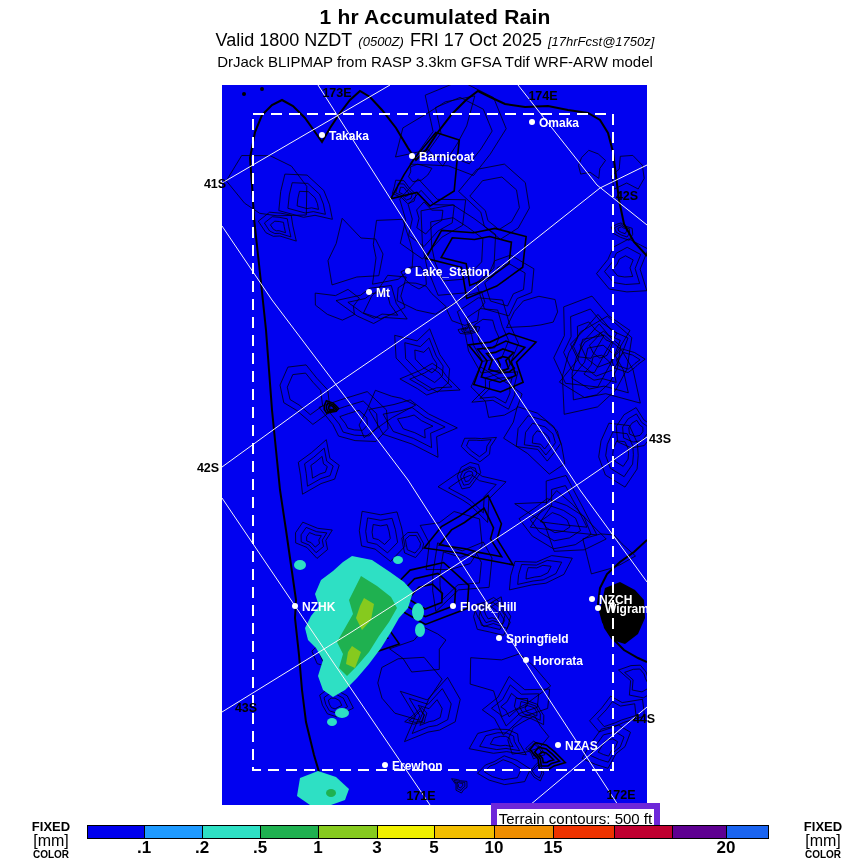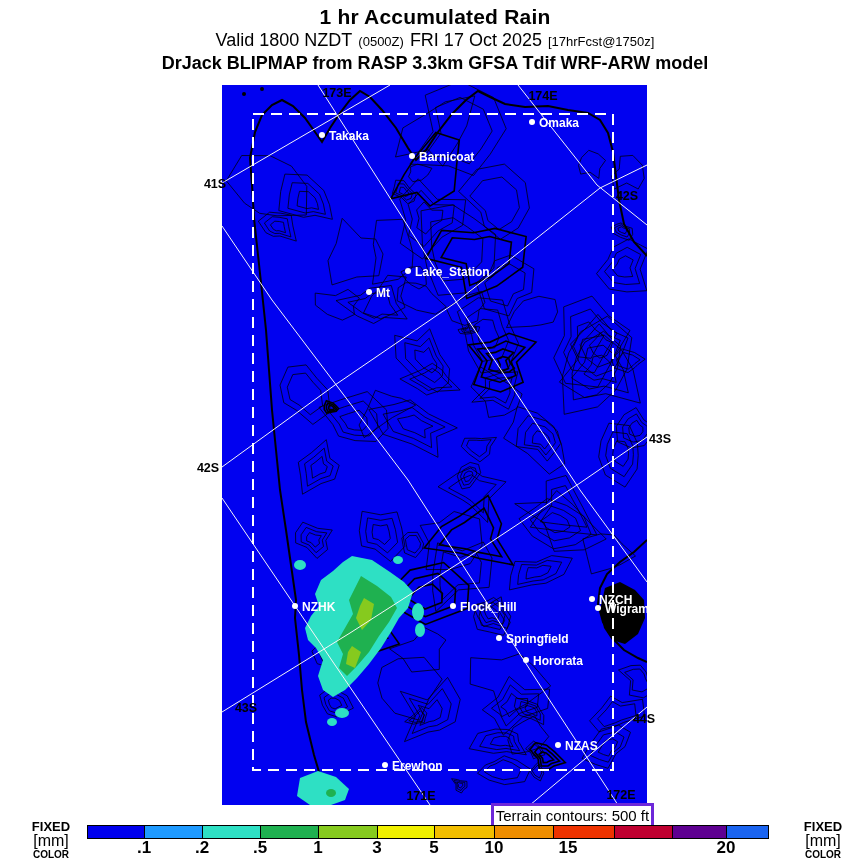--- a/index.html
+++ b/index.html
@@ -1,25 +1,25 @@
 <!DOCTYPE html>
 <html><head>
 <meta charset="utf-8">
 <style>
   html,body{margin:0;padding:0;background:#fff;}
   body{font-family:"Liberation Sans",sans-serif;color:#000;}
   #page{position:relative;width:850px;height:860px;overflow:hidden;background:#fff;}
   .hdr{position:absolute;left:20px;top:5px;width:830px;text-align:center;}
   .t1{font-size:21px;font-weight:bold;letter-spacing:0.2px;}
   .t2{font-size:18px;margin-top:1px;white-space:nowrap;}
-  .t2 .small{font-size:13px;}
+  .t2 .small{font-size:13px;font-style:italic;}
   .t2 span{margin:0 3px;}
-  .t3{font-size:18px;font-weight:bold;margin-top:2px;}
+  .t3{font-size:15px;font-weight:normal;margin-top:2px;}
   #map-svg{position:absolute;left:0;top:0;}
-  #terrain-box{position:absolute;left:491px;top:803px;width:157px;height:20px;border:3px solid #6d28d9;
+  #terrain-box{position:absolute;left:491px;top:803px;width:157px;height:20px;border:6px solid #6d28d9;
                background:#fff;font-size:15px;line-height:20px;text-align:center;z-index:6;}
   #colorbar{position:absolute;left:87px;top:825px;height:12px;display:flex;gap:1px;background:#000;
             border:1px solid #000;z-index:6;}
   .cbseg{height:12px;flex:0 0 auto;}
   .cbtick{position:absolute;top:838px;transform:translateX(-50%);font-size:17px;font-weight:bold;z-index:6;}
   .fixedlbl{position:absolute;width:62px;text-align:center;z-index:6;line-height:1.02;top:820px;}
   .fixedlbl .f1{font-size:13px;font-weight:bold;}
   .fixedlbl .f2{font-size:16px;}
   .fixedlbl .f3{font-size:10px;font-weight:bold;}
   svg text{font-family:"Liberation Sans",sans-serif;}
@@ -350,21 +350,21 @@
       <div class="cbseg" style="width: 41px; background: rgb(26, 100, 240);"></div>
     </div>
   <div id="cbticks">
       <div class="cbtick" style="left: 144px;">.1</div>
       <div class="cbtick" style="left: 202px;">.2</div>
       <div class="cbtick" style="left: 260px;">.5</div>
       <div class="cbtick" style="left: 318px;">1</div>
       <div class="cbtick" style="left: 377px;">3</div>
       <div class="cbtick" style="left: 434px;">5</div>
       <div class="cbtick" style="left: 494px;">10</div>
-      <div class="cbtick" style="left: 568px;">15</div>
+      <div class="cbtick" style="left: 553px;">15</div>
       <div class="cbtick" style="left: 614px; margin-top: 35px;">20</div>
       <div class="cbtick" style="left: 672px; margin-top: 24px;">25</div>
       <div class="cbtick" style="left: 726px;">20</div>
     </div>
 
   <div class="fixedlbl" style="left:20px">
     <div class="f1">FIXED</div>
     <div class="f2">[mm]</div>
     <div class="f3">COLOR</div>
   </div>

